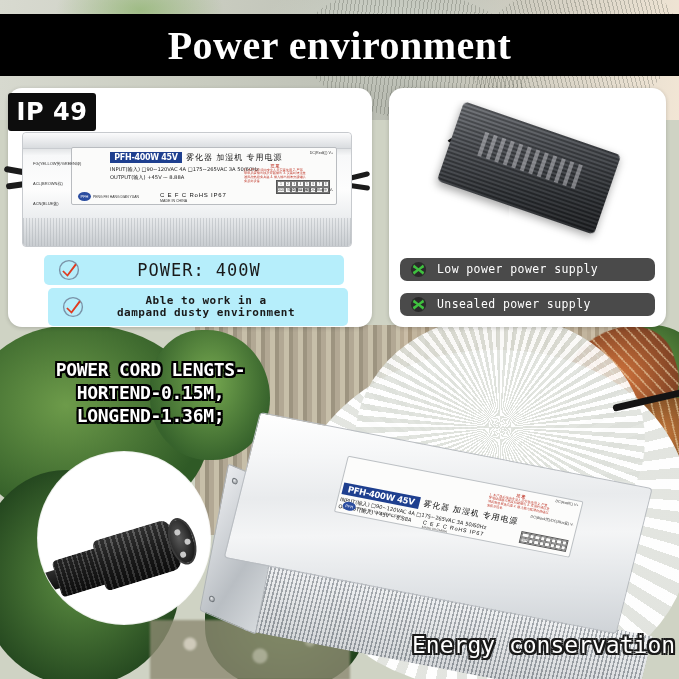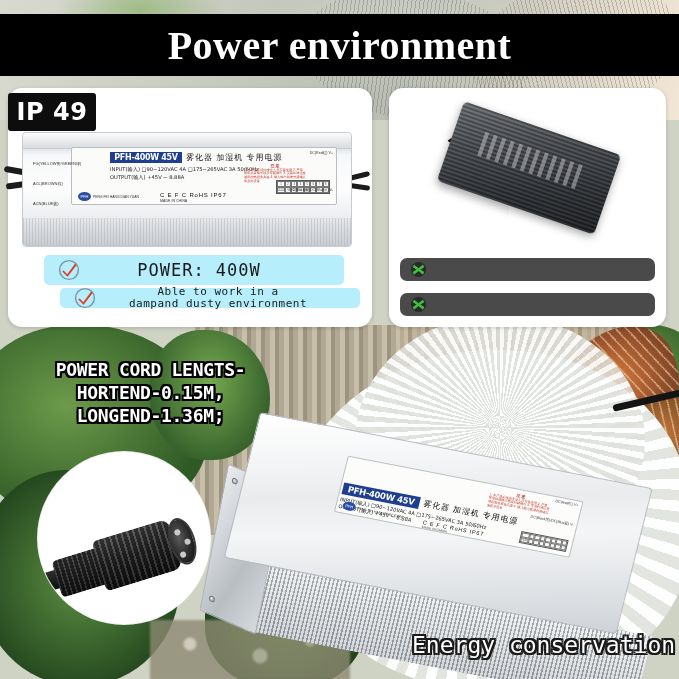--- a/index.html
+++ b/index.html
@@ -227,21 +227,21 @@
 
   
   .feat {
     position: absolute; border-radius: 5px; display: flex; align-items: center;
     z-index: 6;
   }
   .feat.good { background: #b6eefb; }
   .feat.bad  { background: #4a4a4a; border-radius: 7px; }
 
   #feat-power    { left: 44px;  top: 255px; width: 300px; height: 30px; }
-  #feat-damp     { left: 60px;  top: 288px; width: 300px; height: 20px; }
+  #feat-damp     { left: 48px;  top: 288px; width: 300px; height: 38px; font-weight: bold; }
   #feat-lowpower { left: 400px; top: 258px; width: 255px; height: 23px; }
   #feat-unsealed { left: 400px; top: 293px; width: 255px; height: 23px; }
 
   .check-icon {
     flex: 0 0 auto; width: 22px; height: 22px; margin-left: 14px; position: relative;
   }
   .check-icon svg { display:block; }
   .x-icon { flex:0 0 auto; width:17px; height:17px; margin-left: 10px; }
   .x-icon svg { display:block; }
 
@@ -558,28 +558,30 @@
   </div>
 </div>
 
 <div class="feat bad" id="feat-lowpower">
   <span class="x-icon">
     <svg width="17" height="17" viewBox="0 0 17 17">
       <circle cx="8.5" cy="8.5" r="7.6" fill="#2a2a2a"></circle>
       <path d="M4 3.4 L8.5 7.2 L13 3.4 L14.2 6.2 L10.4 8.6 L14.2 11 L13 13.8 L8.5 10 L4 13.8 L2.8 11 L6.6 8.6 L2.8 6.2 Z" fill="#3fc13f"></path>
     </svg>
   </span>
+  <span class="feat-label">Low power power supply</span>
 </div>
 
 <div class="feat bad" id="feat-unsealed">
   <span class="x-icon">
     <svg width="17" height="17" viewBox="0 0 17 17">
       <circle cx="8.5" cy="8.5" r="7.6" fill="#2a2a2a"></circle>
       <path d="M4 3.4 L8.5 7.2 L13 3.4 L14.2 6.2 L10.4 8.6 L14.2 11 L13 13.8 L8.5 10 L4 13.8 L2.8 11 L6.6 8.6 L2.8 6.2 Z" fill="#3fc13f"></path>
     </svg>
   </span>
+  <span class="feat-label">Unsealed power supply</span>
 </div>
 
 <div class="outline-text" id="cord-text" style="white-space:pre-line;">POWER CORD LENGTS-
 HORTEND-0.15M,
 LONGEND-1.36M;</div>
 
 <div class="outline-text" id="energy-text">Energy conservation (</div>
 
 </body></html>

